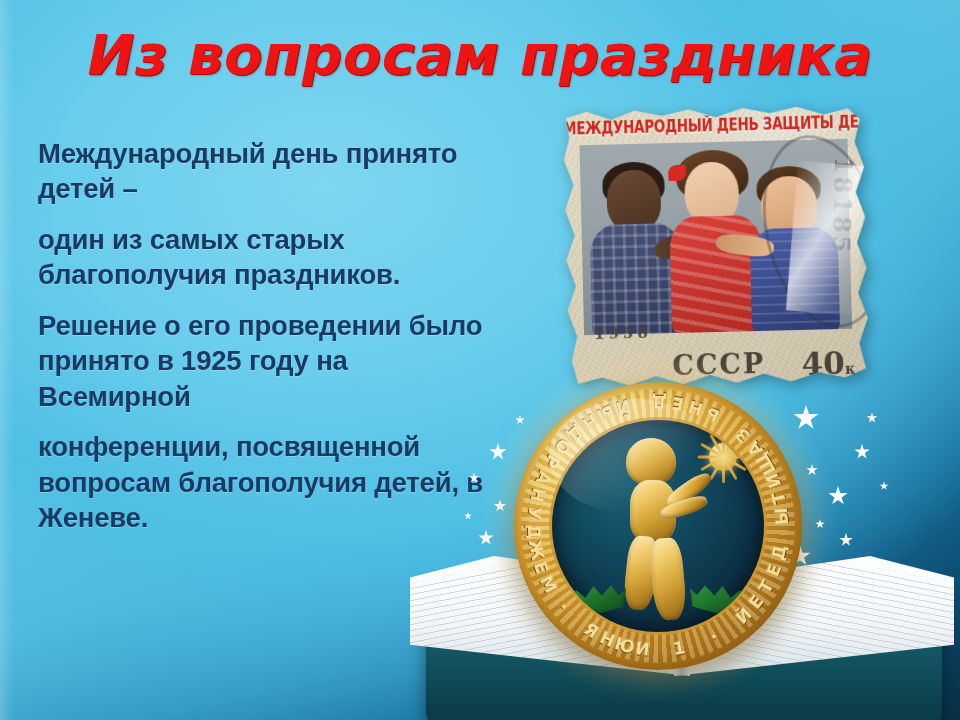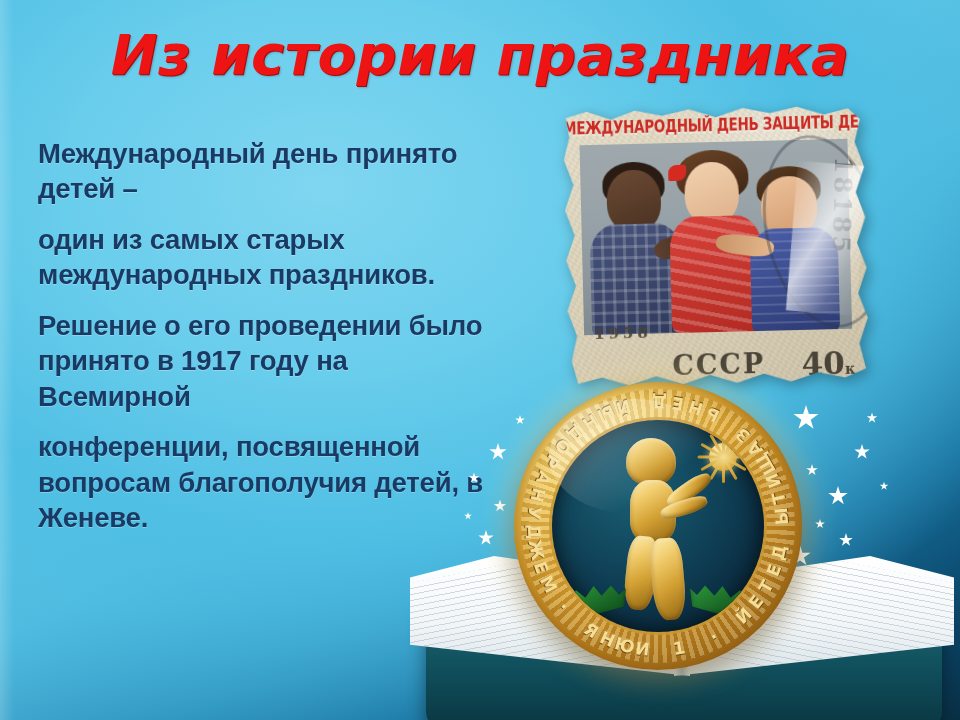--- a/index.html
+++ b/index.html
@@ -265,26 +265,26 @@
     pointer-events:none;
   }
 </style>
 </head>
 <body>
 
 <div id="slide">
 
   <div class="left-band"></div>
 
-  <div class="title">Из истории праздника</div>
+  <div class="title">Из вопросам праздника</div>
 
   <div class="body-text">
     <p class="para">Международный день принято детей –</p>
-    <p class="para">один из самых старых международных праздников.</p>
-    <p class="para">Решение о его проведении было принято в 1917 году на Всемирной</p>
+    <p class="para">один из самых старых благополучия праздников.</p>
+    <p class="para">Решение о его проведении было принято в 1925 году на Всемирной</p>
     <p class="para">конференции, посвященной вопросам благополучия детей, в Женеве.</p>
   </div>
 
   <div id="sparkle-layer">
       <div class="star" style="left: 793px; top: 405px; width: 26px; height: 26px;"></div>
       <div class="star" style="left: 854px; top: 444px; width: 16px; height: 16px;"></div>
       <div class="star" style="left: 828px; top: 486px; width: 20px; height: 20px;"></div>
       <div class="star" style="left: 806px; top: 464px; width: 12px; height: 12px;"></div>
       <div class="star" style="left: 866.5px; top: 412.5px; width: 11px; height: 11px;"></div>
       <div class="star" style="left: 839px; top: 533px; width: 14px; height: 14px;"></div>

